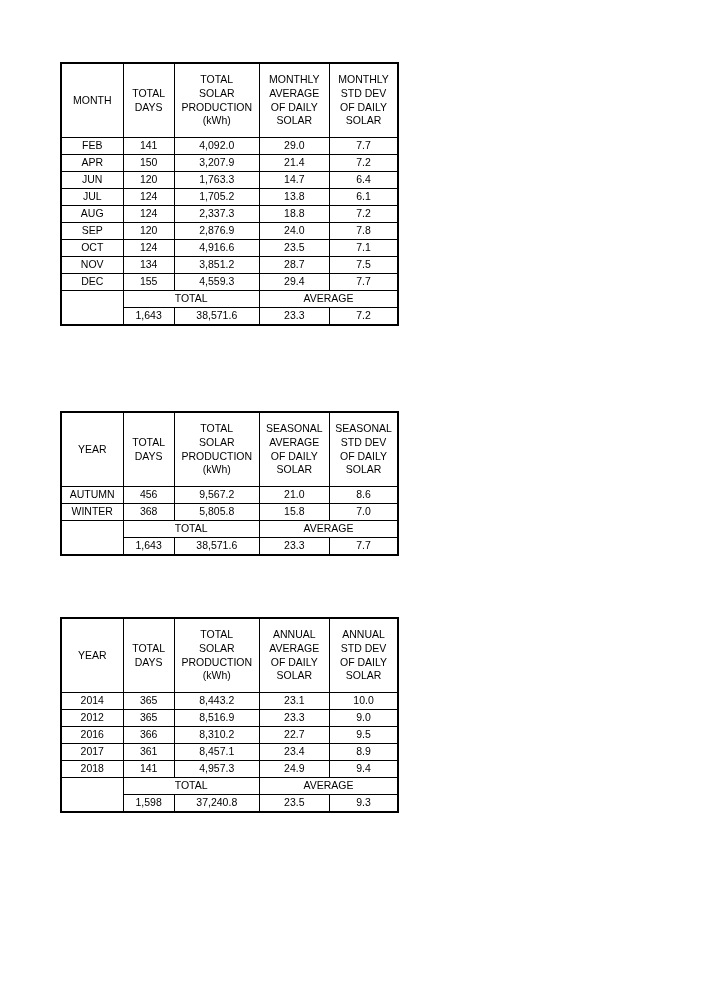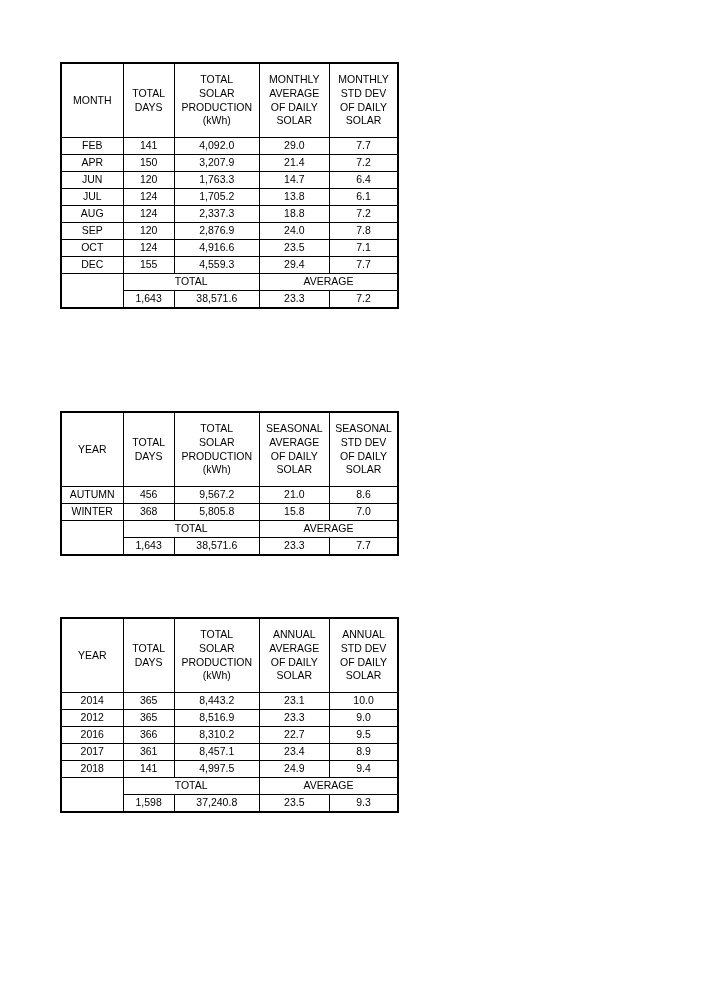--- a/index.html
+++ b/index.html
@@ -180,20 +180,27 @@
             <td>2,876.9</td>
             <td>24.0</td>
             <td>7.8</td>
           </tr>
           <tr class="body-row">
             <td>OCT</td>
             <td>124</td>
             <td>4,916.6</td>
             <td>23.5</td>
             <td>7.1</td>
+          </tr>
+          <tr class="body-row">
+            <td>NOV</td>
+            <td>134</td>
+            <td>3,851.2</td>
+            <td>28.7</td>
+            <td>7.5</td>
           </tr>
           <tr class="body-row">
             <td>DEC</td>
             <td>155</td>
             <td>4,559.3</td>
             <td>29.4</td>
             <td>7.7</td>
           </tr>
           <tr class="foot-label-row">
             <td class="blank"></td>
@@ -337,21 +344,21 @@
           <tr class="body-row">
             <td>2017</td>
             <td>361</td>
             <td>8,457.1</td>
             <td>23.4</td>
             <td>8.9</td>
           </tr>
           <tr class="body-row">
             <td>2018</td>
             <td>141</td>
-            <td>4,997.5</td>
+            <td>4,957.3</td>
             <td>24.9</td>
             <td>9.4</td>
           </tr>
           <tr class="foot-label-row">
             <td class="blank"></td>
             <td colspan="2">TOTAL</td>
             <td colspan="2">AVERAGE</td>
           </tr>
           <tr class="foot-value-row">
             <td class="blank"></td>

